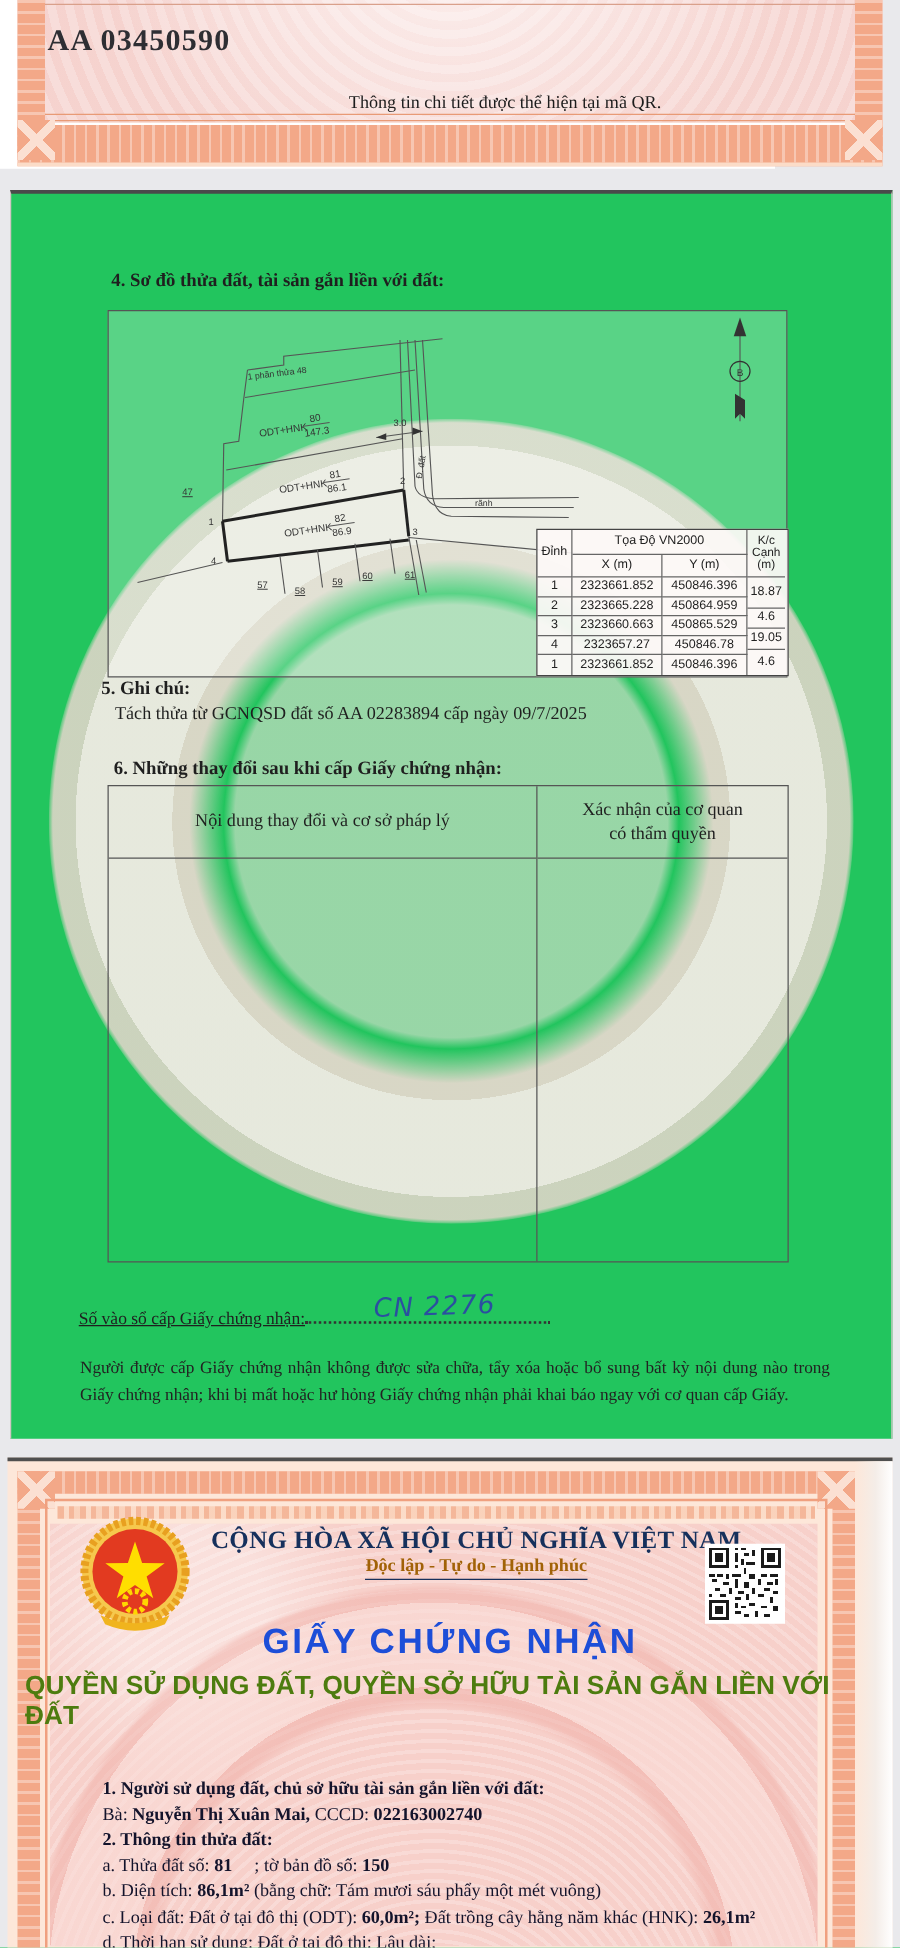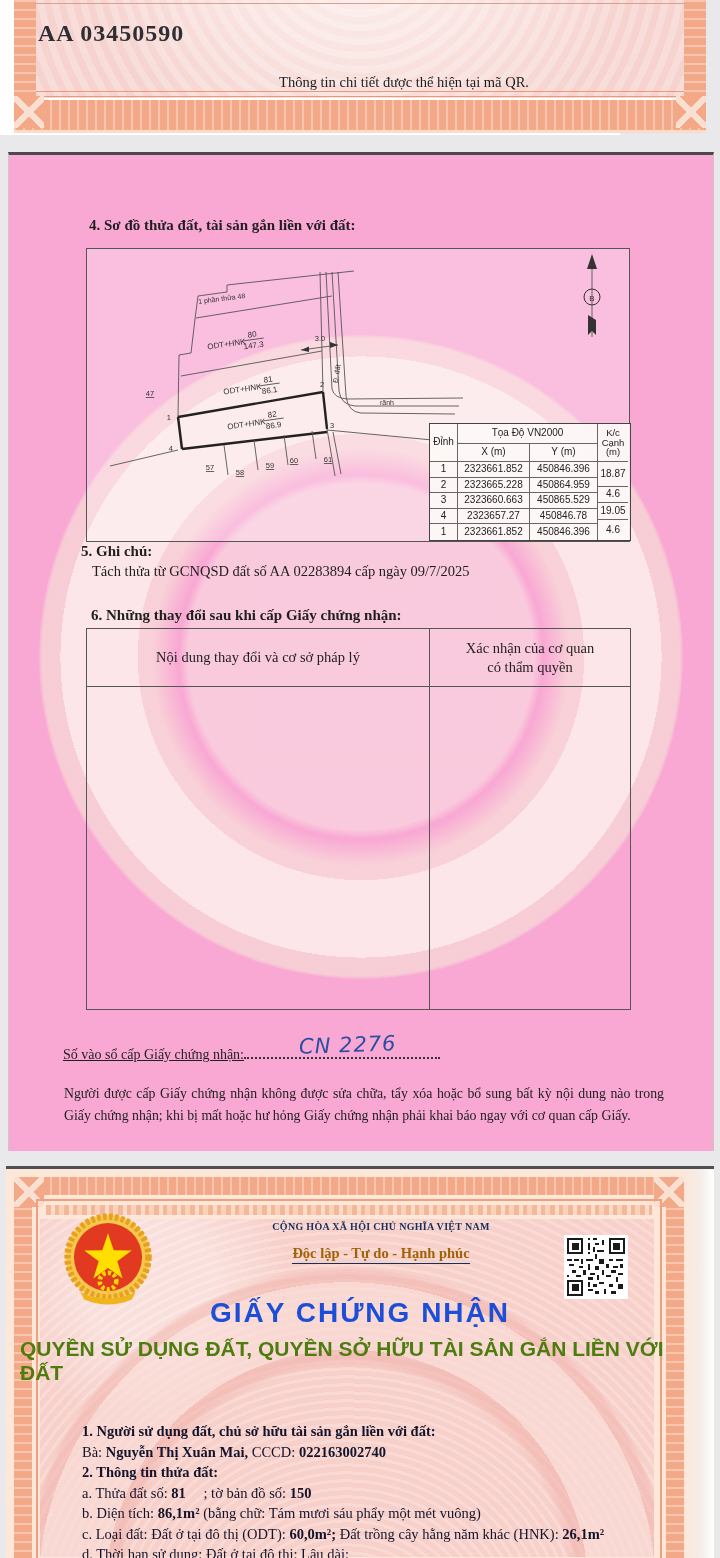--- a/index.html
+++ b/index.html
@@ -22,21 +22,21 @@
   #p1-line{left:36px;top:91px;width:648px;height:4px;border-top:1px solid #e89a76;border-bottom:1px solid #e89a76;}
   #p1-band-left{left:14px;top:0;width:22px;height:128px;}
   #p1-band-right{left:684px;top:0;width:22px;height:128px;}
   #p1-corner-l{left:14px;top:96px;width:30px;height:32px;}
   #p1-corner-r{left:676px;top:96px;width:30px;height:32px;}
   #p1-topline{left:36px;top:3px;width:648px;height:1px;background:#d9a08b;}
   #p1-serial{left:38px;top:20px;font-size:24px;font-weight:bold;color:#2e2e33;letter-spacing:1px;}
   #p1-note{left:36px;top:74px;width:648px;text-align:center;font-size:14.5px;color:#1c1c1c;padding-left:44px;}
 
   
-  #page2{left:8px;top:152px;width:704px;height:996px;background:#f9a8d4;
+  #page2{left:8px;top:152px;width:704px;height:996px;background:#22c55e;
     border-top:3px solid #4a4a4a;border-left:1px solid #cfc6c4;border-right:1px solid #cfc6c4;
     color:#1f1f1f;}
   #p2-watermark{left:30px;top:180px;width:644px;height:644px;border-radius:50%;
     background:
      radial-gradient(circle, rgba(250,225,224,.0) 0 40%, rgba(248,217,216,.85) 46% 49%, rgba(252,236,235,.9) 49% 66%, rgba(247,214,213,.8) 66% 70%, transparent 71%),
      radial-gradient(circle, rgba(250,228,227,.55) 0 38%, transparent 40%);}
   #p2-title4{left:80px;top:62px;font-size:15px;font-weight:bold;}
   #map-box{left:77px;top:93px;width:542px;height:292px;border:1px solid #555;background:rgba(255,255,255,.25);}
   #map-box svg{display:block;}
   svg text{font-family:"Liberation Sans", sans-serif;fill:#333;}
@@ -87,21 +87,21 @@
   #p3-corner-l{left:8px;top:8px;width:30px;height:30px;}
   #p3-corner-r{left:648px;top:8px;width:30px;height:30px;}
   #p3-frame{left:30px;top:30px;width:622px;height:358px;border:2px solid #f0a07f;}
   #p3-glyphband{left:40px;top:36px;width:606px;height:10px;opacity:.8;
     background:repeating-linear-gradient(90deg,#f2ab8a 0 5px, #fbd9c4 5px 9px, #f2ab8a 9px 13px, #f9cdb4 13px 18px);}
   #p3-inner{left:34px;top:50px;width:614px;height:338px;background:#f7d0ca;
     background-image:
       radial-gradient(circle at 50% 110%, rgba(243,185,178,.0) 0 46%, rgba(240,176,168,.55) 48% 50%, rgba(250,220,215,.6) 50% 64%, rgba(240,176,168,.5) 64% 66%, transparent 67%),
       repeating-radial-gradient(circle at 50% 130%, rgba(255,255,255,.22) 0 3px, transparent 3px 8px),
       radial-gradient(circle at 18% 20%, rgba(255,255,255,.35) 0 60px, transparent 140px);}
-  #p3-country{left:150px;top:52px;width:450px;text-align:center;font-size:10px;font-weight:bold;color:#16305c;letter-spacing:.3px;}
+  #p3-country{left:150px;top:52px;width:450px;text-align:center;font-size:20px;font-weight:bold;color:#16305c;letter-spacing:.3px;}
   #p3-motto{left:150px;top:76px;width:450px;text-align:center;font-size:14.5px;font-weight:bold;color:#a16207;}
   #p3-motto span{border-bottom:1.5px solid #16305c;padding-bottom:2px;}
   #p3-emblem{left:56px;top:42px;width:92px;height:96px;}
   #p3-qr{left:558px;top:66px;width:64px;height:64px;background:#fff;padding:3px;box-sizing:border-box;}
   #p3-title{left:0;top:128px;width:708px;text-align:center;font-family:"Liberation Sans", sans-serif;
     font-size:28px;font-weight:bold;color:#1d4ed8;letter-spacing:2px;}
   #p3-subtitle{left:14px;top:168px;width:680px;font-family:"Liberation Sans", sans-serif;
     font-size:21px;font-weight:bold;color:#4d7c0f;}
   #p3-info{left:76px;top:252px;width:580px;font-size:14.5px;color:#13132b;line-height:20.5px;}
   #p3-info b{font-weight:bold;}

